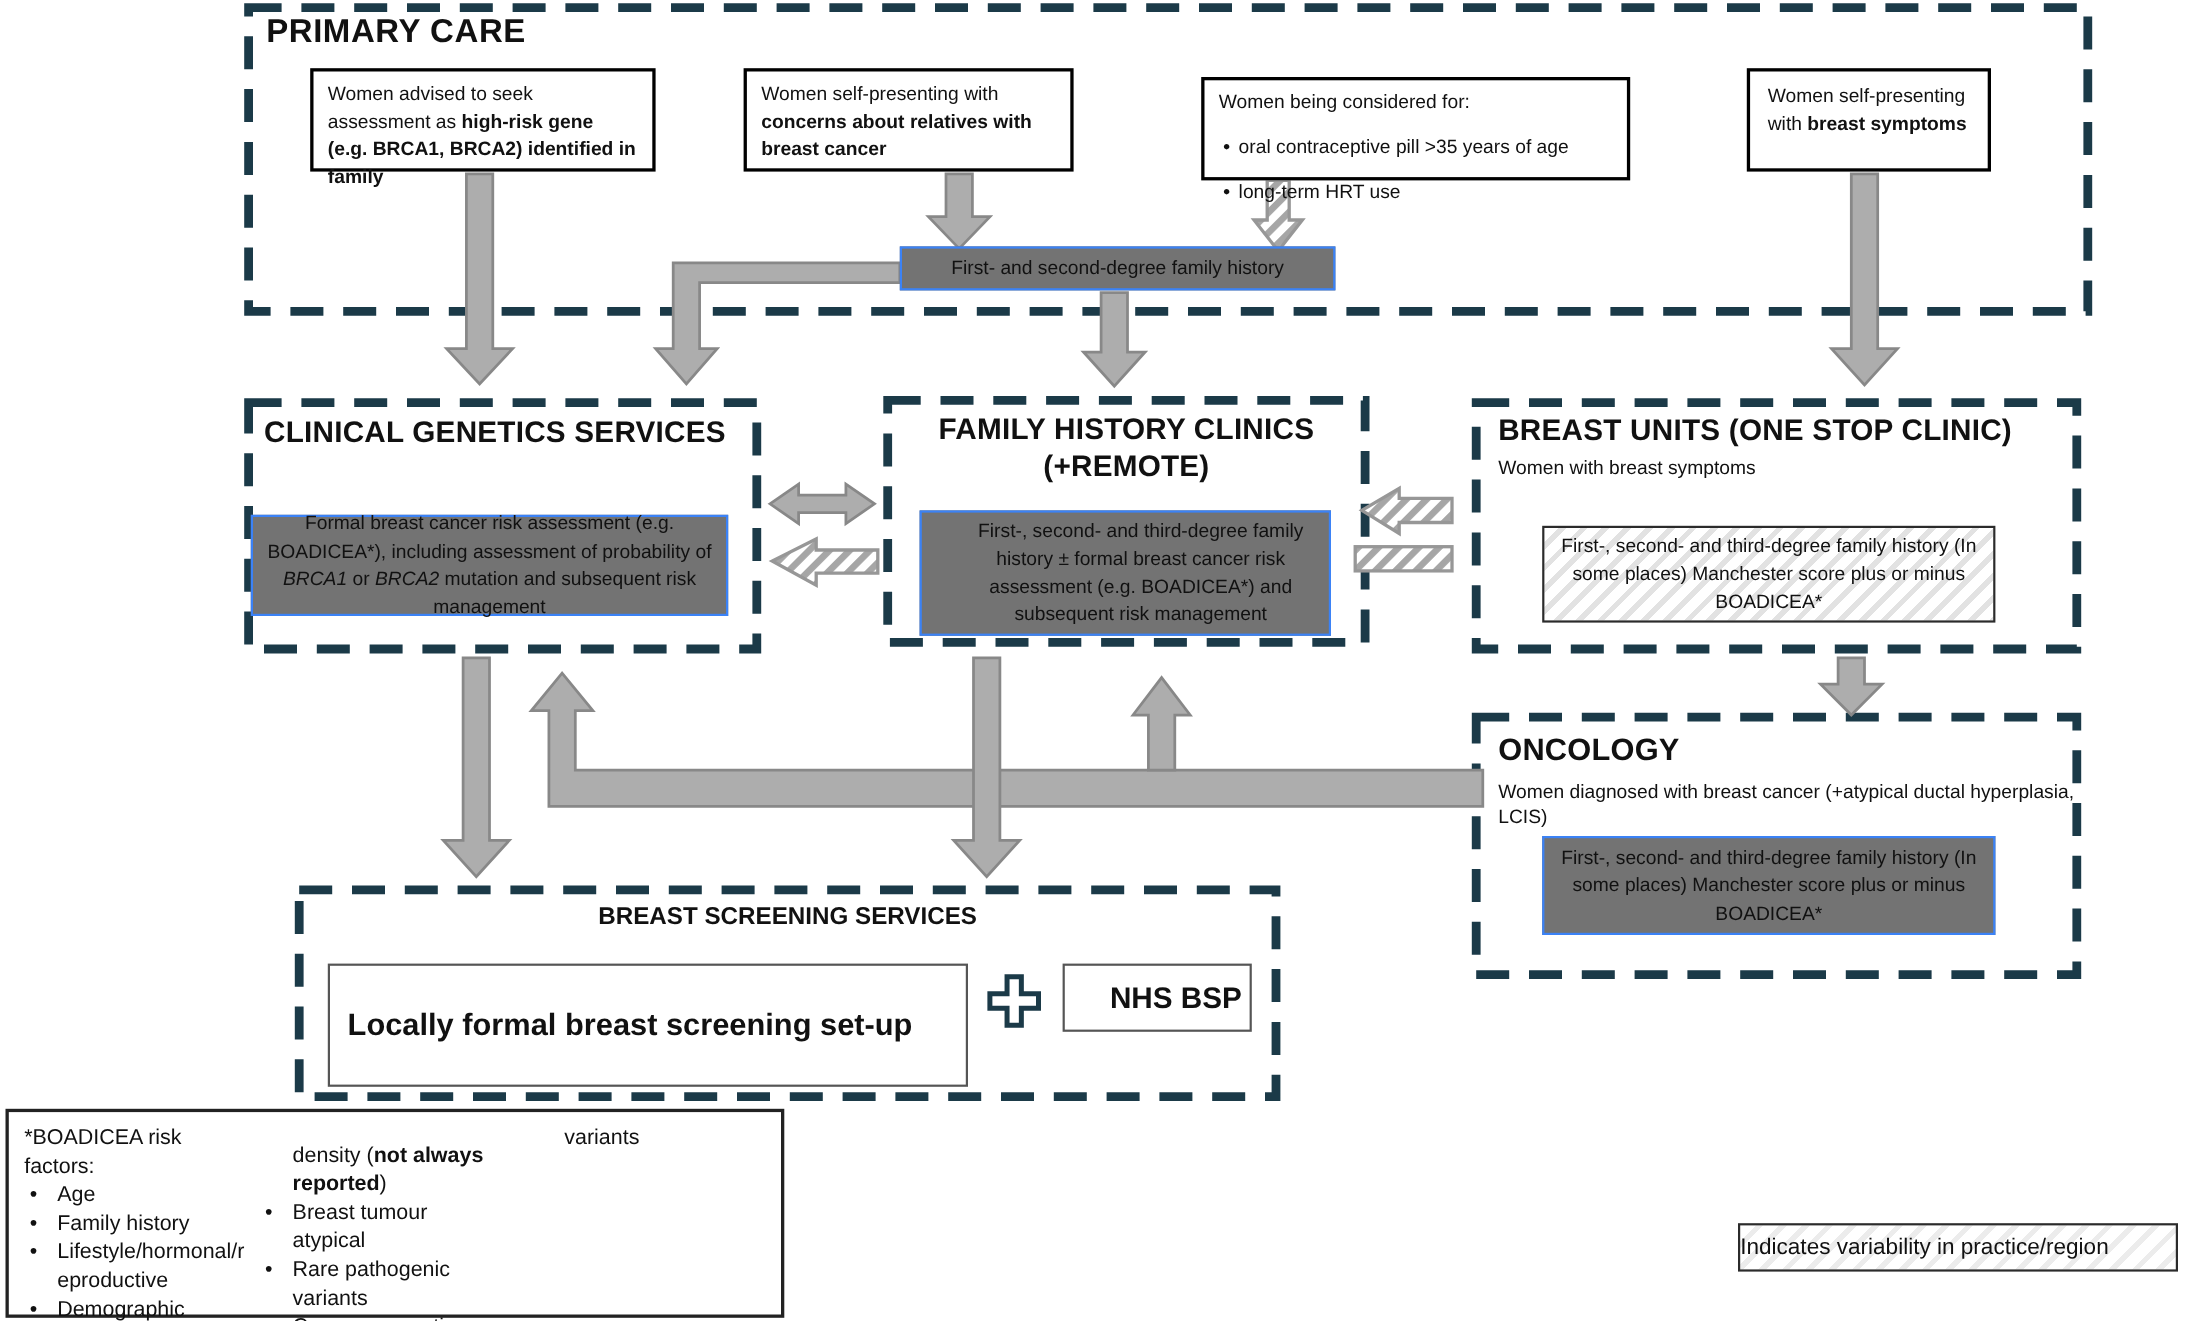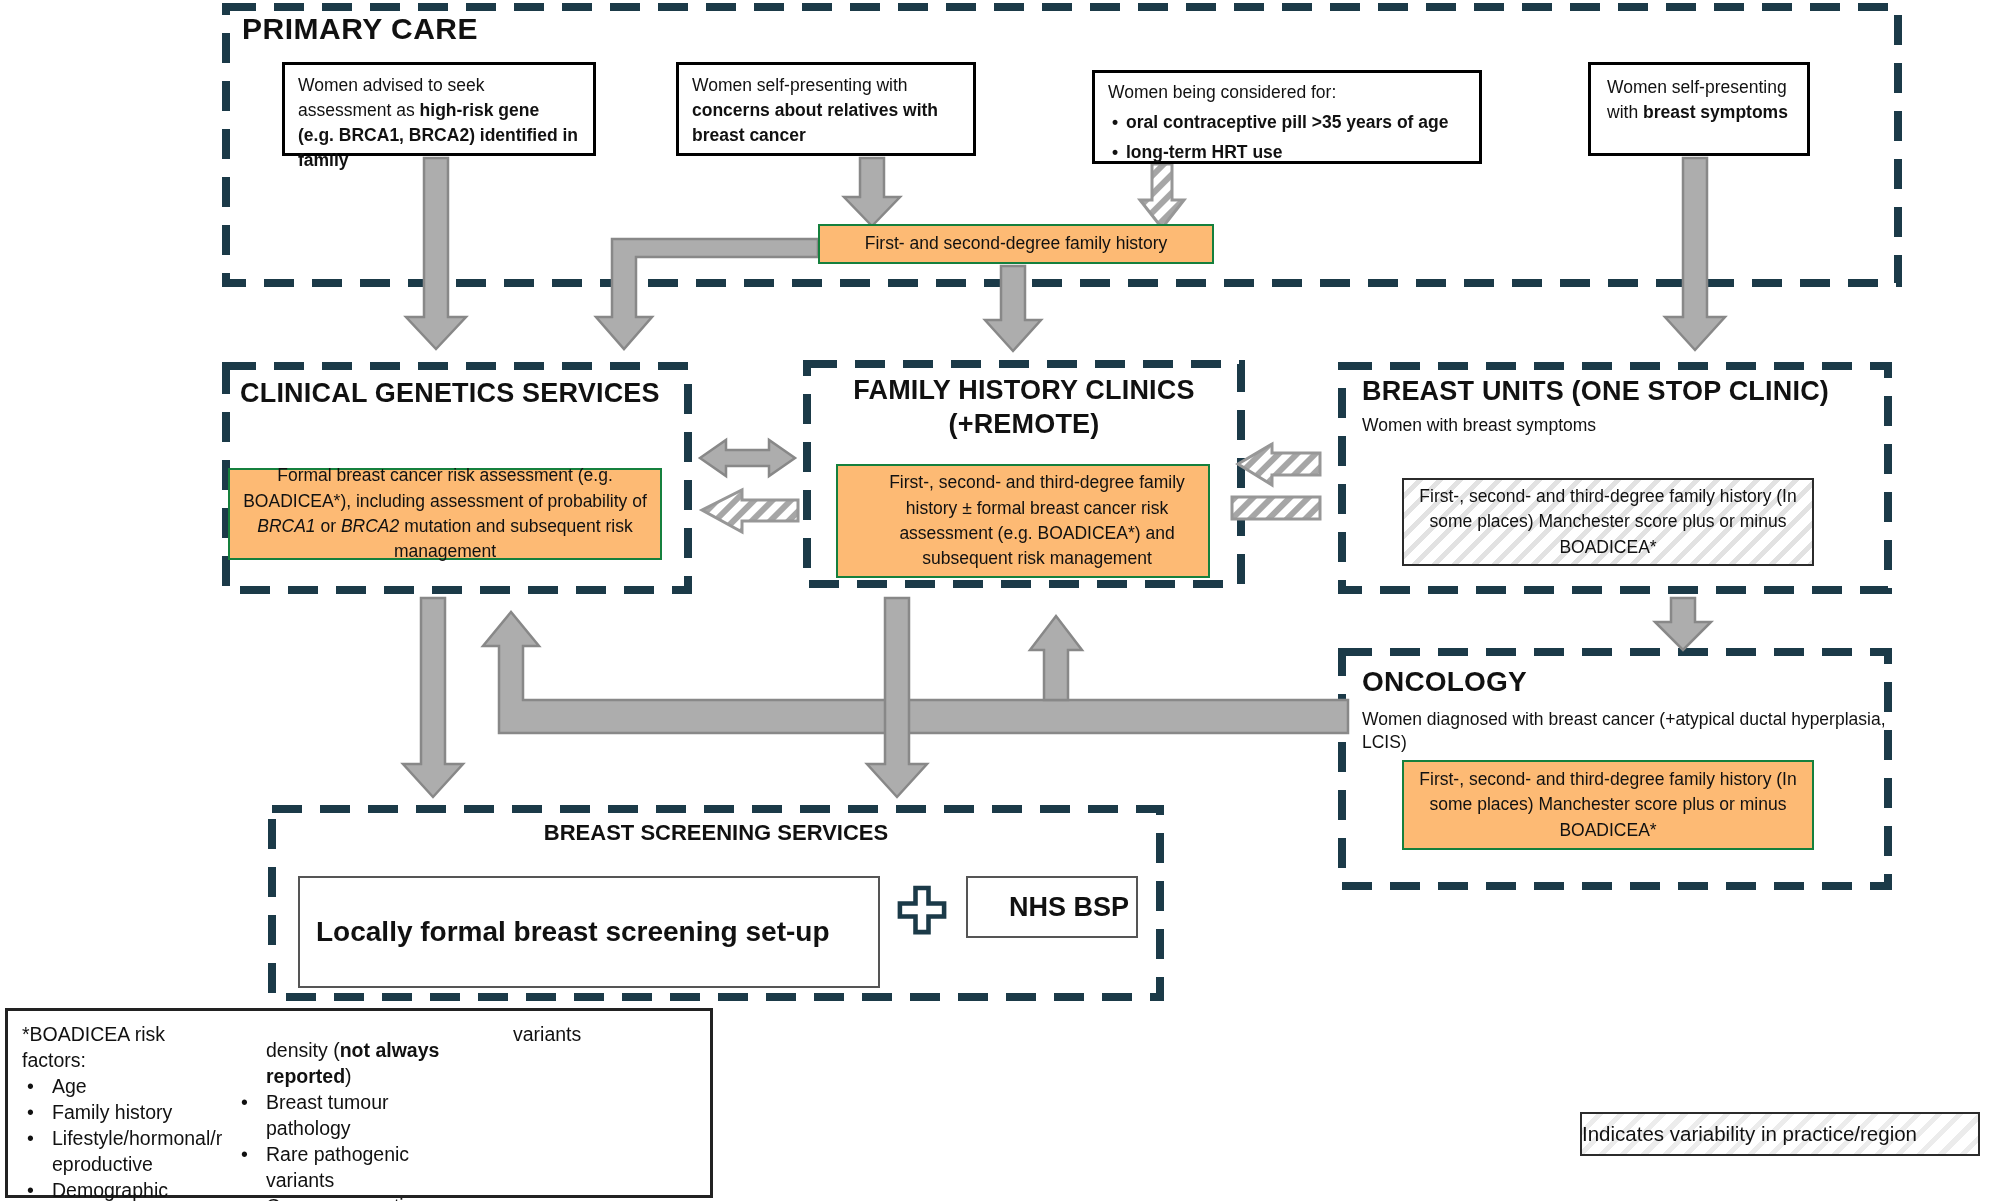--- a/index.html
+++ b/index.html
@@ -4,29 +4,29 @@
 <style>
   html,body{margin:0;padding:0;background:#ffffff;}
   #stage{
     position:relative;width:2002px;height:1201px;background:#ffffff;overflow:hidden;
     font-family:"Liberation Sans","DejaVu Sans",sans-serif;color:#111;
   }
   .abs{position:absolute;box-sizing:border-box;}
   #arrow-layer{position:absolute;left:0;top:0;z-index:2;pointer-events:none;}
   .content{z-index:3;}
   .wbox{background:#ffffff;border:3px solid #000;padding:8px 13px;font-size:17.5px;line-height:1.42;}
-  .gray-panel{background:#fdba74;border:2px solid #15803d;display:flex;align-items:center;justify-content:center;
+  .gray-panel{background:#737373;border:2px solid #3b82f6;display:flex;align-items:center;justify-content:center;
     text-align:center;font-size:17.5px;line-height:1.45;padding:4px 12px;}
   .hatch-panel{background:repeating-linear-gradient(135deg,#ffffff 0 9px,#e2e2e2 9px 14px);
     border:2px solid #2b2b2b;display:flex;align-items:center;justify-content:center;
     text-align:center;font-size:17.5px;line-height:1.45;padding:4px 12px;}
   .big-title{font-weight:bold;font-size:30px;letter-spacing:0.5px;}
   .sec-title{font-weight:bold;font-size:27px;letter-spacing:0.2px;white-space:nowrap;}
   .sub{font-size:17.5px;line-height:1.3;}
-  .bullet-line{position:relative;padding-left:18px;font-weight:bold;margin-top:5px;}
+  .bullet-line{position:relative;padding-left:18px;font-weight:normal;margin-top:16px;}
   .bullet-line::before{content:"\2022";position:absolute;left:4px;font-weight:bold;}
   .fn{font-size:19.5px;line-height:26px;}
   .fn-item{position:relative;padding-left:30px;overflow-wrap:anywhere;}
   .fn-item::before{content:"\2022";position:absolute;left:5px;}
   .legend-box{background:repeating-linear-gradient(135deg,#ffffff 0 10px,#ececec 10px 15px);
     border:2px solid #2b2b2b;display:flex;align-items:center;justify-content:flex-start;font-size:20.5px;}
   .center-col{display:flex;flex-direction:column;justify-content:center;}
 </style>
 </head>
 <body>
@@ -140,21 +140,21 @@
       <div class="fn-item">Age</div>
       <div class="fn-item">Family history</div>
       <div class="fn-item">Lifestyle/hormonal/reproductive</div>
       <div class="fn-item">Demographic</div>
 
     </div>
     <div class="abs" style="left:228px;top:10px;width:208px;">
       <div style="padding-left:30px;margin-top:16px;">
         <span>density (</span><b>not always reported</b><span>)</span>
       </div>
-      <div class="fn-item">Breast tumour pathology</div>
+      <div class="fn-item">Breast tumour atypical</div>
       <div class="fn-item">Rare pathogenic variants</div>
       <div class="fn-item">Common genetic</div>
     </div>
     <div class="abs" style="left:505px;top:10px;width:180px;">
       <div>variants</div>
     </div>
   </div>
 
   <div class="abs content legend-box" style="left:1580px;top:1112px;width:400px;height:44px;">
     <span>Indicates variability in practice/region</span>

